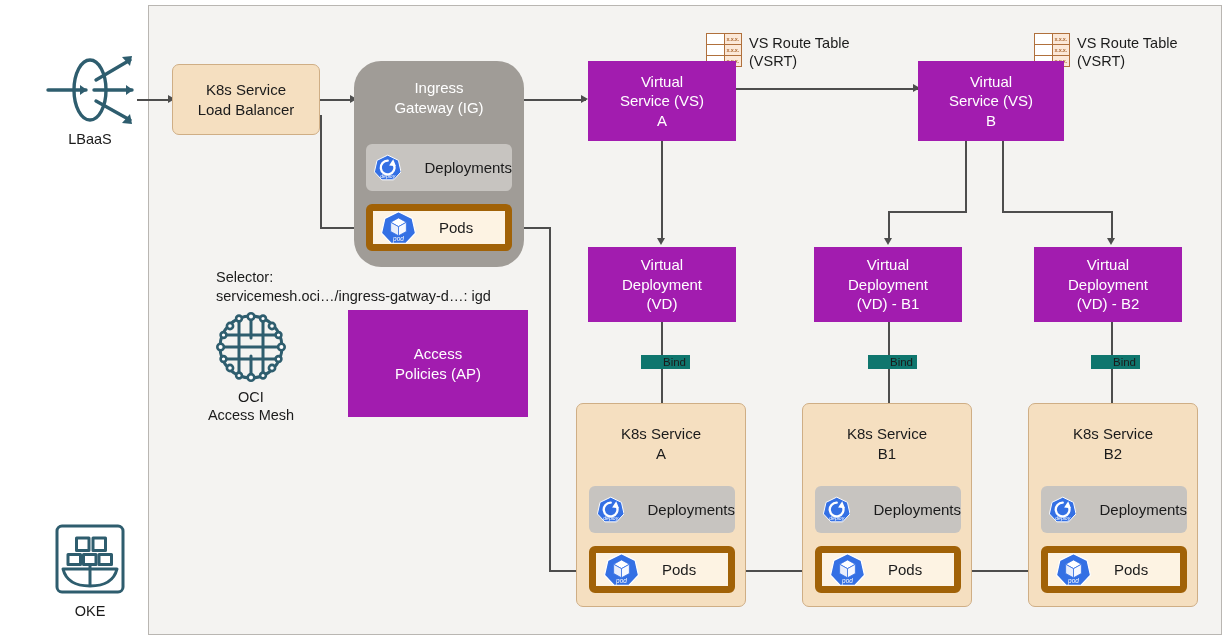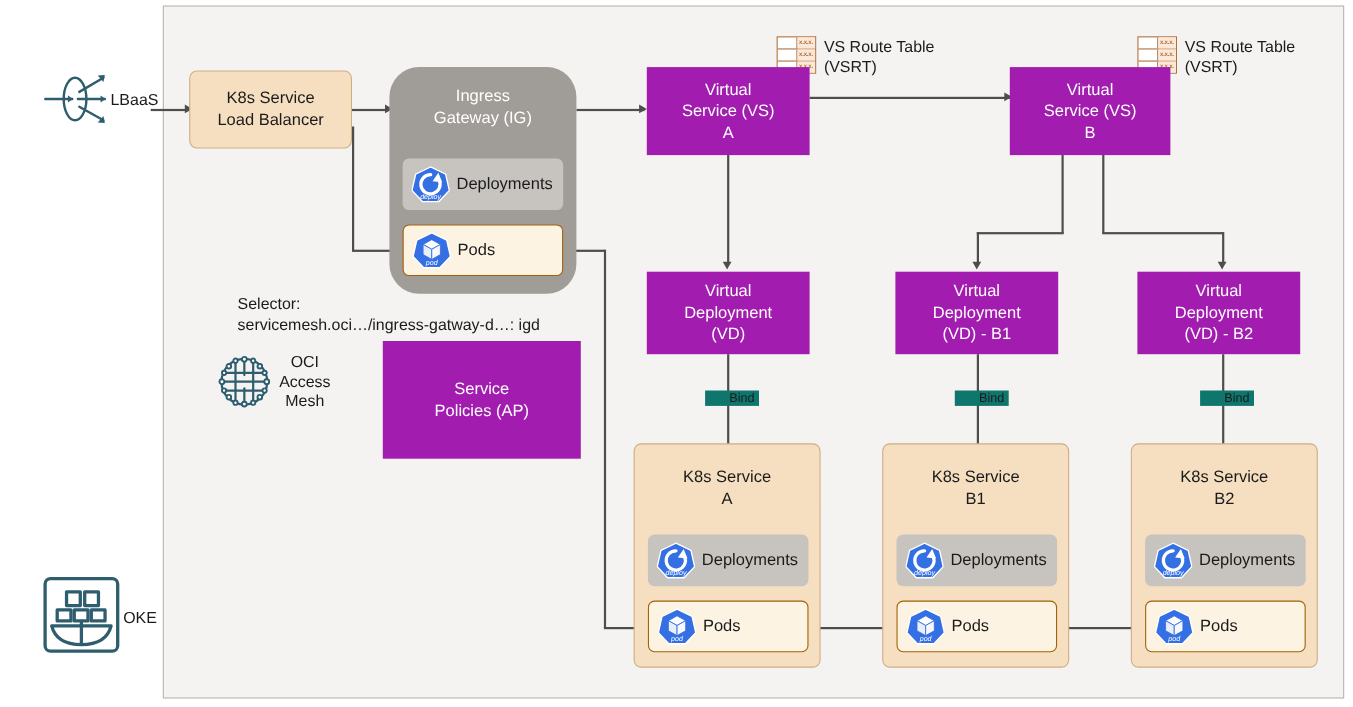--- a/index.html
+++ b/index.html
@@ -77,26 +77,26 @@
   .title-dark  { color: #1b1b1b; }
 
   
   .k8s-row {
     position: absolute;
     box-sizing: border-box;
     border-radius: 6px;
     display: flex;
     align-items: center;
     padding-left: 8px;
-    gap: 6px;
+    gap: 23px;
     font-size: 15px;
     color: #1b1b1b;
   }
   .row-deploy { background: #c7c4c0; }
-  .row-pods   { background: #fdf3e3; border: 1px solid #a16207; }
+  .row-pods   { background: #fdf3e3; border: 7px solid #a16207; }
   .k8s-row-label { white-space: nowrap; }
 
   
   .conn {
     position: absolute;
     background: #4d4d4d;
   }
   .conn-h { height: 1.6px; }
   .conn-v { width: 1.6px; }
   .arrow-r, .arrow-d {
@@ -166,21 +166,21 @@
     top: 268px;
     font-size: 14.5px;
     color: #1b1b1b;
     white-space: pre-line;
     line-height: 1.32;
   }
   
   .side-icon-group {
     position: absolute;
     display: flex;
-    flex-direction: row;
+    flex-direction: column;
     align-items: center;
   }
   .side-icon-caption {
     font-size: 14.5px;
     color: #1b1b1b;
     text-align: center;
     white-space: pre-line;
     line-height: 1.22;
     margin-top: 3px;
   }
@@ -376,21 +376,21 @@
           <polygon points="11,14 20,19 20,29.5 11,24.5" fill="#e9eefb"></polygon>
           <polygon points="29,14 20,19 20,29.5 29,24.5" fill="#f7f9ff"></polygon>
         </g>
         <text x="20" y="35.5" font-family="'Liberation Sans',sans-serif" font-size="7.4" fill="#ffffff" text-anchor="middle" font-style="italic">pod</text>
       </svg>
       <span class="k8s-row-label">Pods</span>
     </div>
   </div>
 
   <div class="node node-gray" style="left:348px; top:310px; width:180px; height:107px;">
-    <span class="node-label">Service
+    <span class="node-label">Access
 Policies (AP)</span>
   </div>
 
   <div class="node node-gray" style="left:588px; top:61px; width:148px; height:80px;">
     <span class="node-label">Virtual
 Service (VS)
 A</span>
   </div>
 
   <div class="node node-gray" style="left:918px; top:61px; width:146px; height:80px;">

